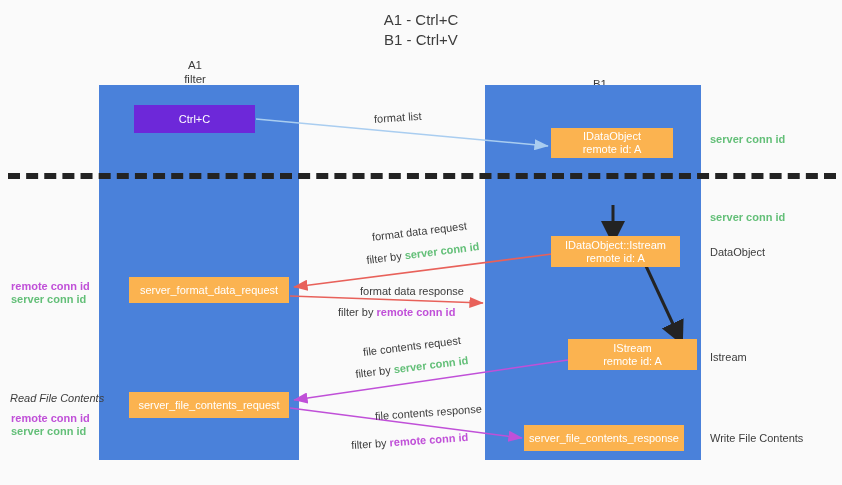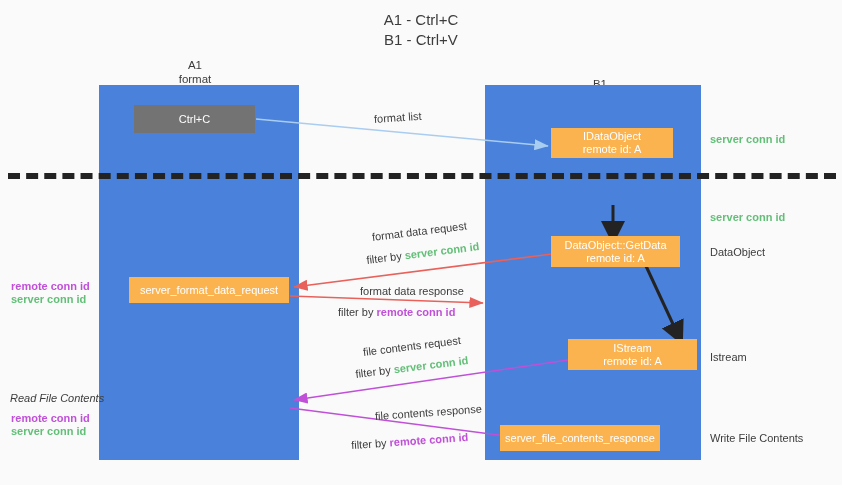--- a/index.html
+++ b/index.html
@@ -32,21 +32,21 @@
     position:absolute;left:8px;top:173px;width:828px;height:0;
     border-top:6px dashed #232323;
   }
 
   
   .box{
     position:absolute;box-sizing:border-box;
     display:flex;align-items:center;justify-content:center;
     text-align:center;color:#ffffff;font-size:11px;line-height:13px;
   }
-  .box.green{background:#737373;}
+  .box.green{background:#6d28d9;}
   .box.orange{background:#fbb350;}
   .box span{display:block;}
 
   
   .lbl{position:absolute;font-size:11px;line-height:14px;color:#3c3c3c;white-space:nowrap;}
   .lbl.green{color:#63bf78;font-weight:bold;}
   .lbl.purple{color:#c050d8;font-weight:bold;}
   .lbl.plain{color:#3c3c3c;}
   .lbl.rot{transform-origin:left center;}
 
@@ -61,21 +61,21 @@
 
 <div id="stage">
 
   <div class="title">
     <div>A1 - Ctrl+C</div>
     <div>B1 - Ctrl+V</div>
   </div>
 
   <div class="colhead" style="left:120px;top:58px;width:150px;">
     <div>A1</div>
-    <div>format</div>
+    <div>filter</div>
   </div>
   <div class="colhead" style="left:525px;top:58px;width:150px;margin-top:19px;">
     <div>B1</div>
     <div>connection</div>
   </div>
 
   <div class="lane" style="left:99px;top:85px;width:200px;height:375px;"></div>
   <div class="lane" style="left:485px;top:85px;width:216px;height:375px;"></div>
 
   <svg class="arrows" viewBox="0 0 842 485">
@@ -115,36 +115,39 @@
     <span>Ctrl+C</span>
   </div>
 
   <div class="box orange" style="left:551px;top:128px;width:122px;height:30px;flex-direction:column;">
     <span>IDataObject</span>
     <span>remote id: A</span>
   </div>
 
 
   <div class="box orange" style="left:551px;top:236px;width:129px;height:31px;flex-direction:column;">
-    <span>DataObject::GetData</span>
+    <span>IDataObject::Istream</span>
     <span>remote id: A</span>
   </div>
 
   <div class="box orange" style="left:129px;top:277px;width:160px;height:26px;">
     <span>server_format_data_request</span>
   </div>
 
 
   <div class="box orange" style="left:568px;top:339px;width:129px;height:31px;flex-direction:column;">
     <span>IStream</span>
     <span>remote id: A</span>
   </div>
 
+  <div class="box orange" style="left:129px;top:392px;width:160px;height:26px;">
+    <span>server_file_contents_request</span>
+  </div>
 
-  <div class="box orange" style="left:500px;top:425px;width:160px;height:26px;align-items:center;">
+  <div class="box orange" style="left:524px;top:425px;width:160px;height:26px;align-items:center;">
     <span>server_file_contents_response</span>
   </div>
 
   <div class="lbl rot" style="left:374px;top:112px;transform:rotate(-4deg);">format list</div>
 
   <div class="lbl rot" style="left:372px;top:230px;transform:rotate(-7deg);">format data request</div>
 
   <div class="mix rot" style="left:366px;top:246px;transform:rotate(-7deg);">
     <span>filter by </span><b class="g">server conn id</b>
   </div>

